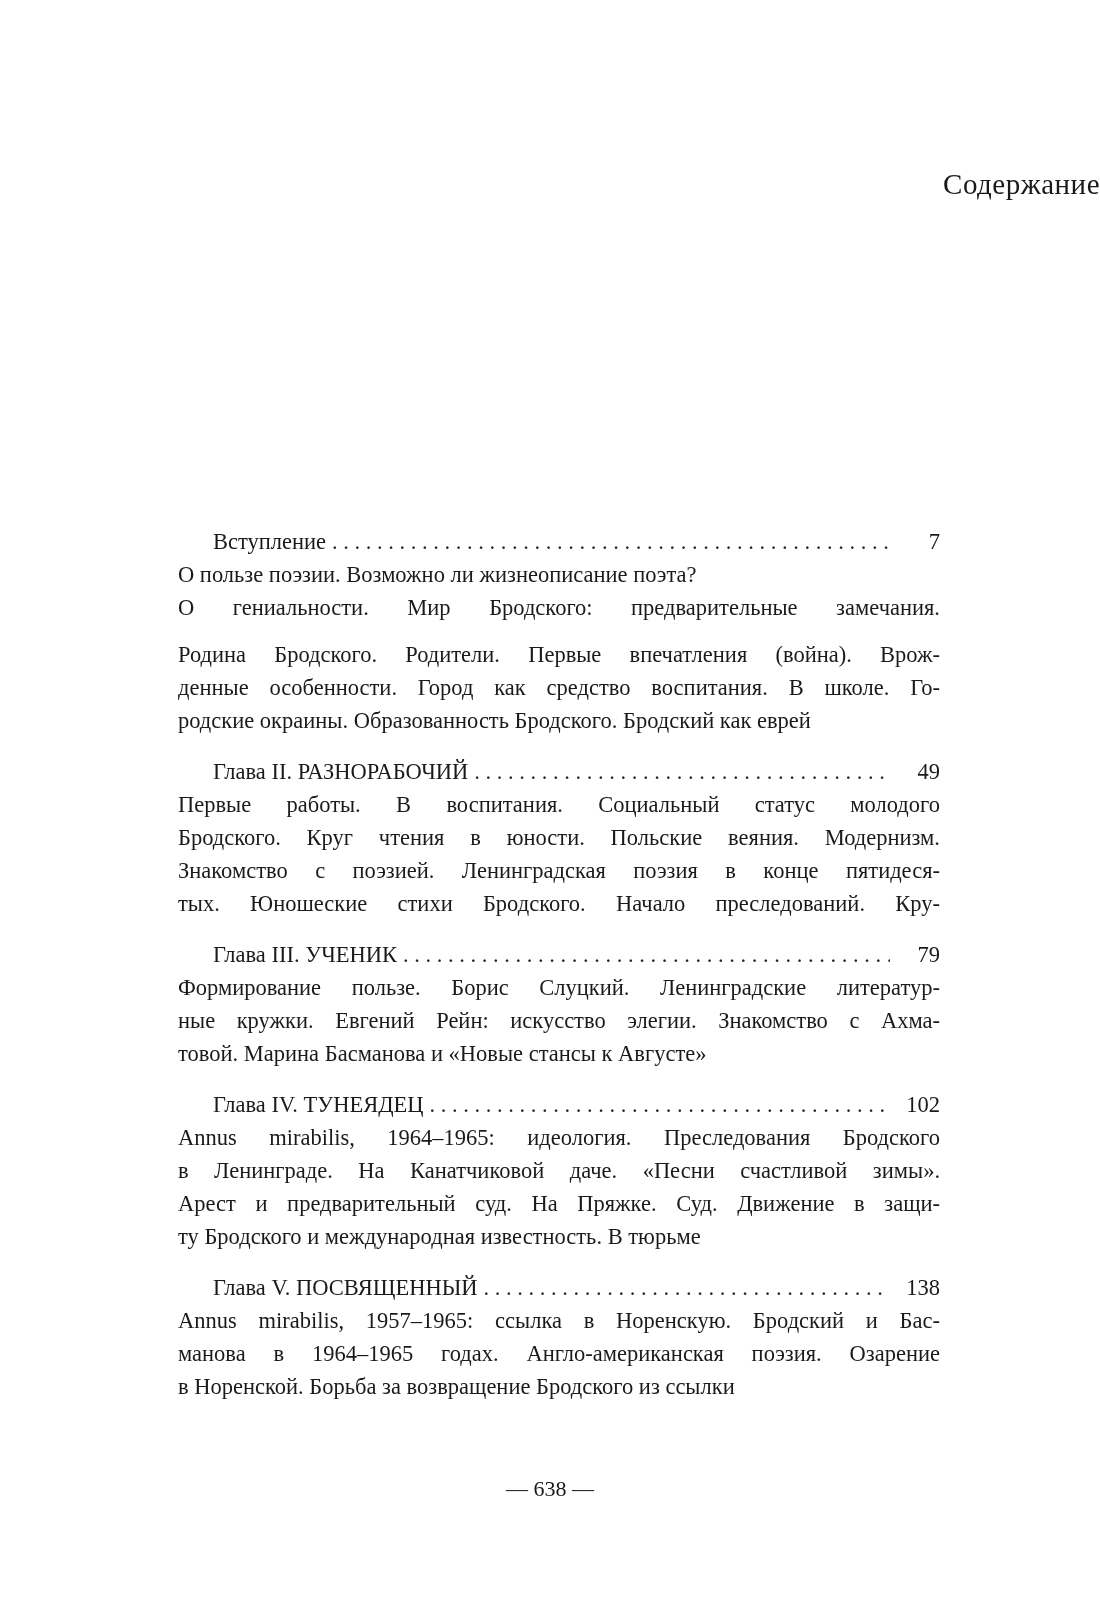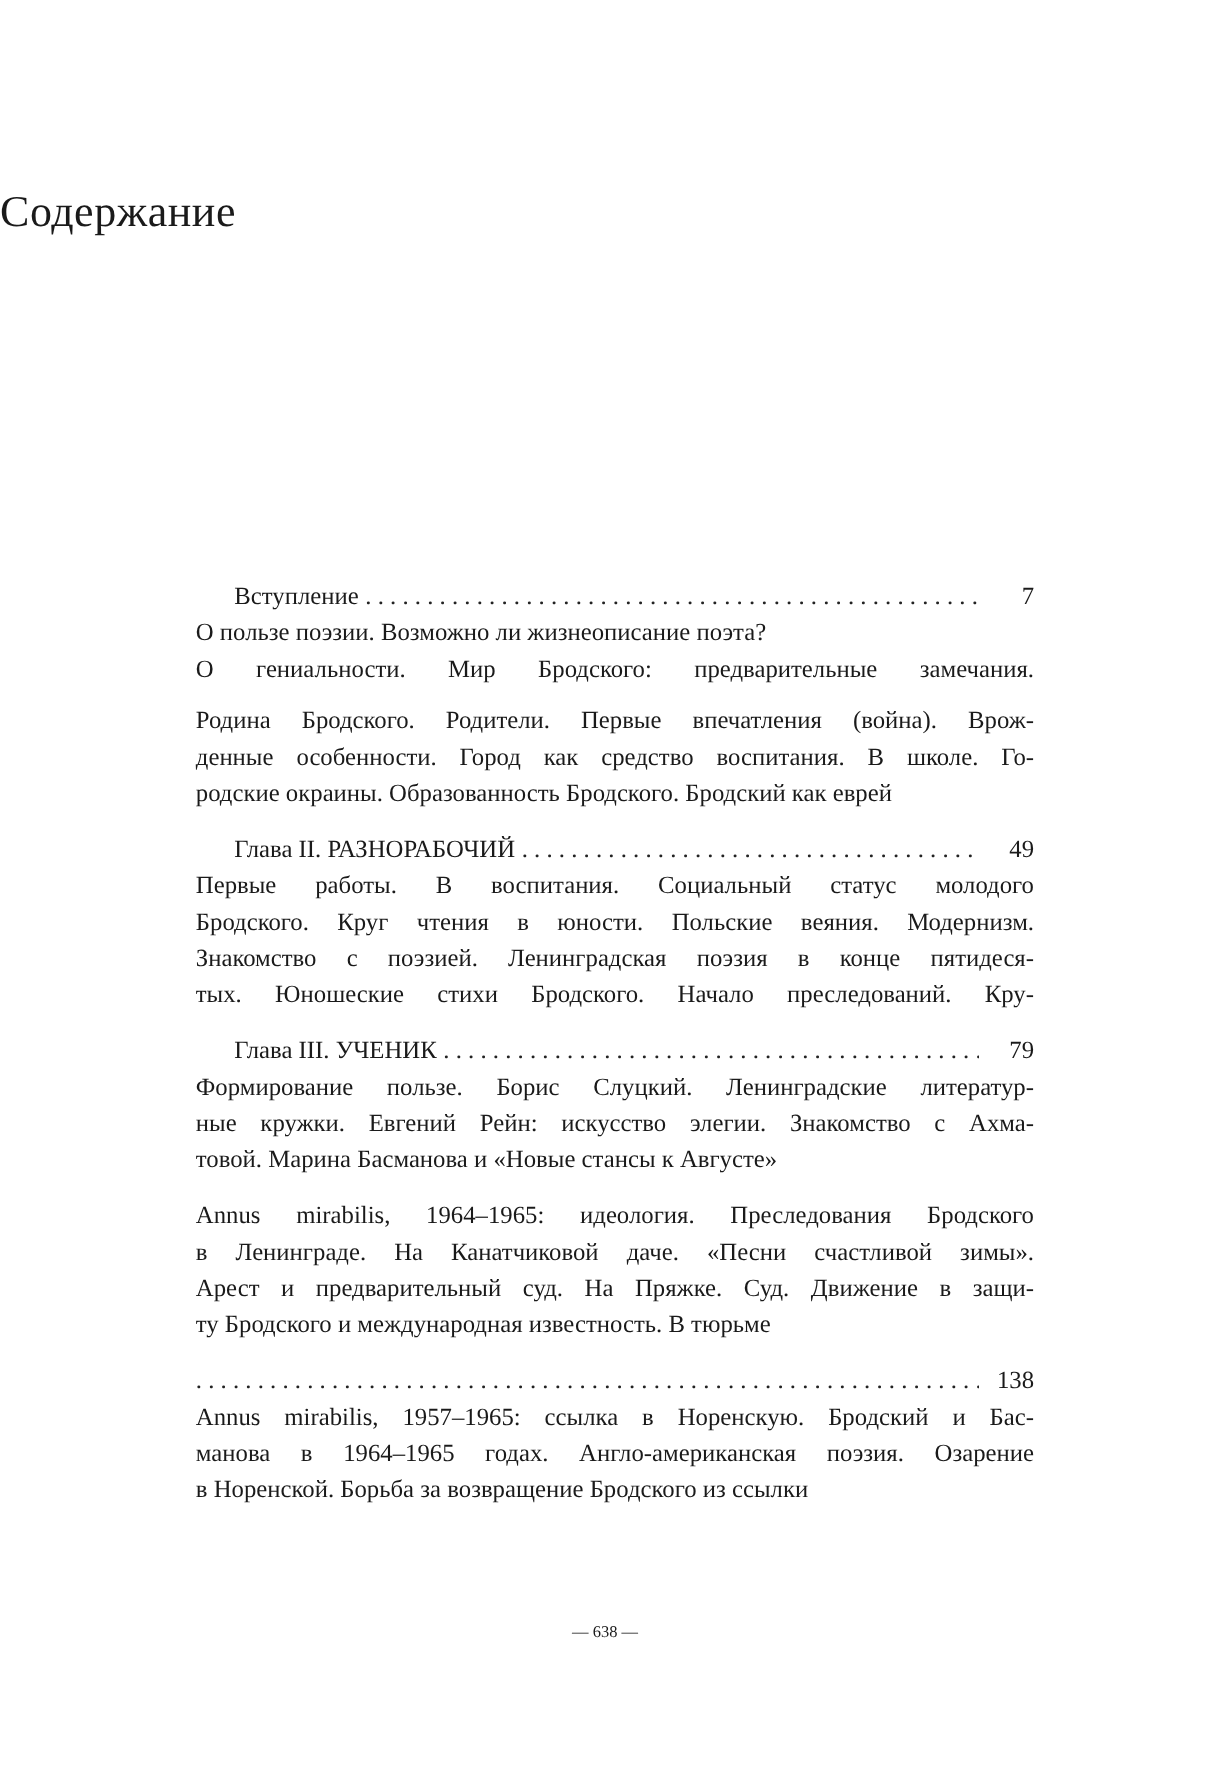--- a/index.html
+++ b/index.html
@@ -1,31 +1,31 @@
 <!DOCTYPE html>
 <html><head>
 <meta charset="utf-8">
 <style>
   html, body { margin:0; padding:0; }
   body { width:1100px; height:1616px; background:#ffffff; position:relative; overflow:hidden;
          font-family:"Liberation Serif","DejaVu Serif",serif; color:#1a1a1a; }
-  .title { position:absolute; left:0; width:1100px; top:168px; text-align:left;
-           font-size:40px; letter-spacing:0.5px; font-weight:normal; }
+  .title { position:absolute; left:0; width:1100px; top:168px; text-align:right;
+           font-size:29px; letter-spacing:0.5px; font-weight:normal; }
   .toc { position:absolute; left:178px; width:762px; top:525px; font-size:22.5px; line-height:33px; }
   .entry { margin-bottom:18px; }
   .entry.e1 { margin-bottom:14px; }
   .head { display:flex; align-items:baseline; white-space:nowrap; }
   .head .label { flex:0 0 auto; padding-right:6px;margin-left:35px; }
   .head .dots { flex:1 1 auto; overflow:hidden; white-space:nowrap; letter-spacing:3.2px; color:#222; }
   .head .dots::before { content:". . . . . . . . . . . . . . . . . . . . . . . . . . . . . . . . . . . . . . . . . . . . . . . . . . . . . . . . . . . . . . . . . . . . . . . . . . . . . . . . . . . . . . . . . . . . . . . . . . . . . . . . . . . . . . . . . . . . . . . . . ."; letter-spacing:0; }
   .head .page { flex:0 0 auto; text-align:right; min-width:46px; padding-left:4px; }
   .desc { text-align:justify; }
   .desc span.line { display:block; text-align:justify; text-align-last:justify; }
   .desc span.line.last { text-align-last:left; }
-  .folio { position:absolute; left:0; width:1100px; top:1476px; text-align:center; font-size:15px; }
+  .folio { position:absolute; left:0; width:1100px; top:1476px; text-align:center; font-size:22px; }
 </style>
 </head>
 <body>
 
 <div class="title">Содержание</div>
 
 <div class="toc">
 
   <div class="entry e1">
     <div class="head">
@@ -68,30 +68,36 @@
       <span class="page">79</span>
     </div>
     <div class="desc">
       <span class="line">Формирование пользе. Борис Слуцкий. Ленинградские литератур-</span>
       <span class="line">ные кружки. Евгений Рейн: искусство элегии. Знакомство с Ахма-</span>
       <span class="line last">товой. Марина Басманова и «Новые стансы к Августе»</span>
     </div>
   </div>
 
   <div class="entry">
+    <div class="head">
+      <span class="label">Глава IV. ТУНЕЯДЕЦ</span>
+      <span class="dots"></span>
+      <span class="page">102</span>
+    </div>
     <div class="desc">
       <span class="line">Annus mirabilis, 1964–1965: идеология. Преследования Бродского</span>
       <span class="line">в Ленинграде. На Канатчиковой даче. «Песни счастливой зимы».</span>
       <span class="line">Арест и предварительный суд. На Пряжке. Суд. Движение в защи-</span>
       <span class="line last">ту Бродского и международная известность. В тюрьме</span>
     </div>
   </div>
 
   <div class="entry">
     <div class="head">
+      <span class="label">Глава V. ПОСВЯЩЕННЫЙ</span>
       <span class="dots"></span>
       <span class="page">138</span>
     </div>
     <div class="desc">
       <span class="line">Annus mirabilis, 1957–1965: ссылка в Норенскую. Бродский и Бас-</span>
       <span class="line">манова в 1964–1965 годах. Англо-американская поэзия. Озарение</span>
       <span class="line last">в Норенской. Борьба за возвращение Бродского из ссылки</span>
     </div>
   </div>
 

